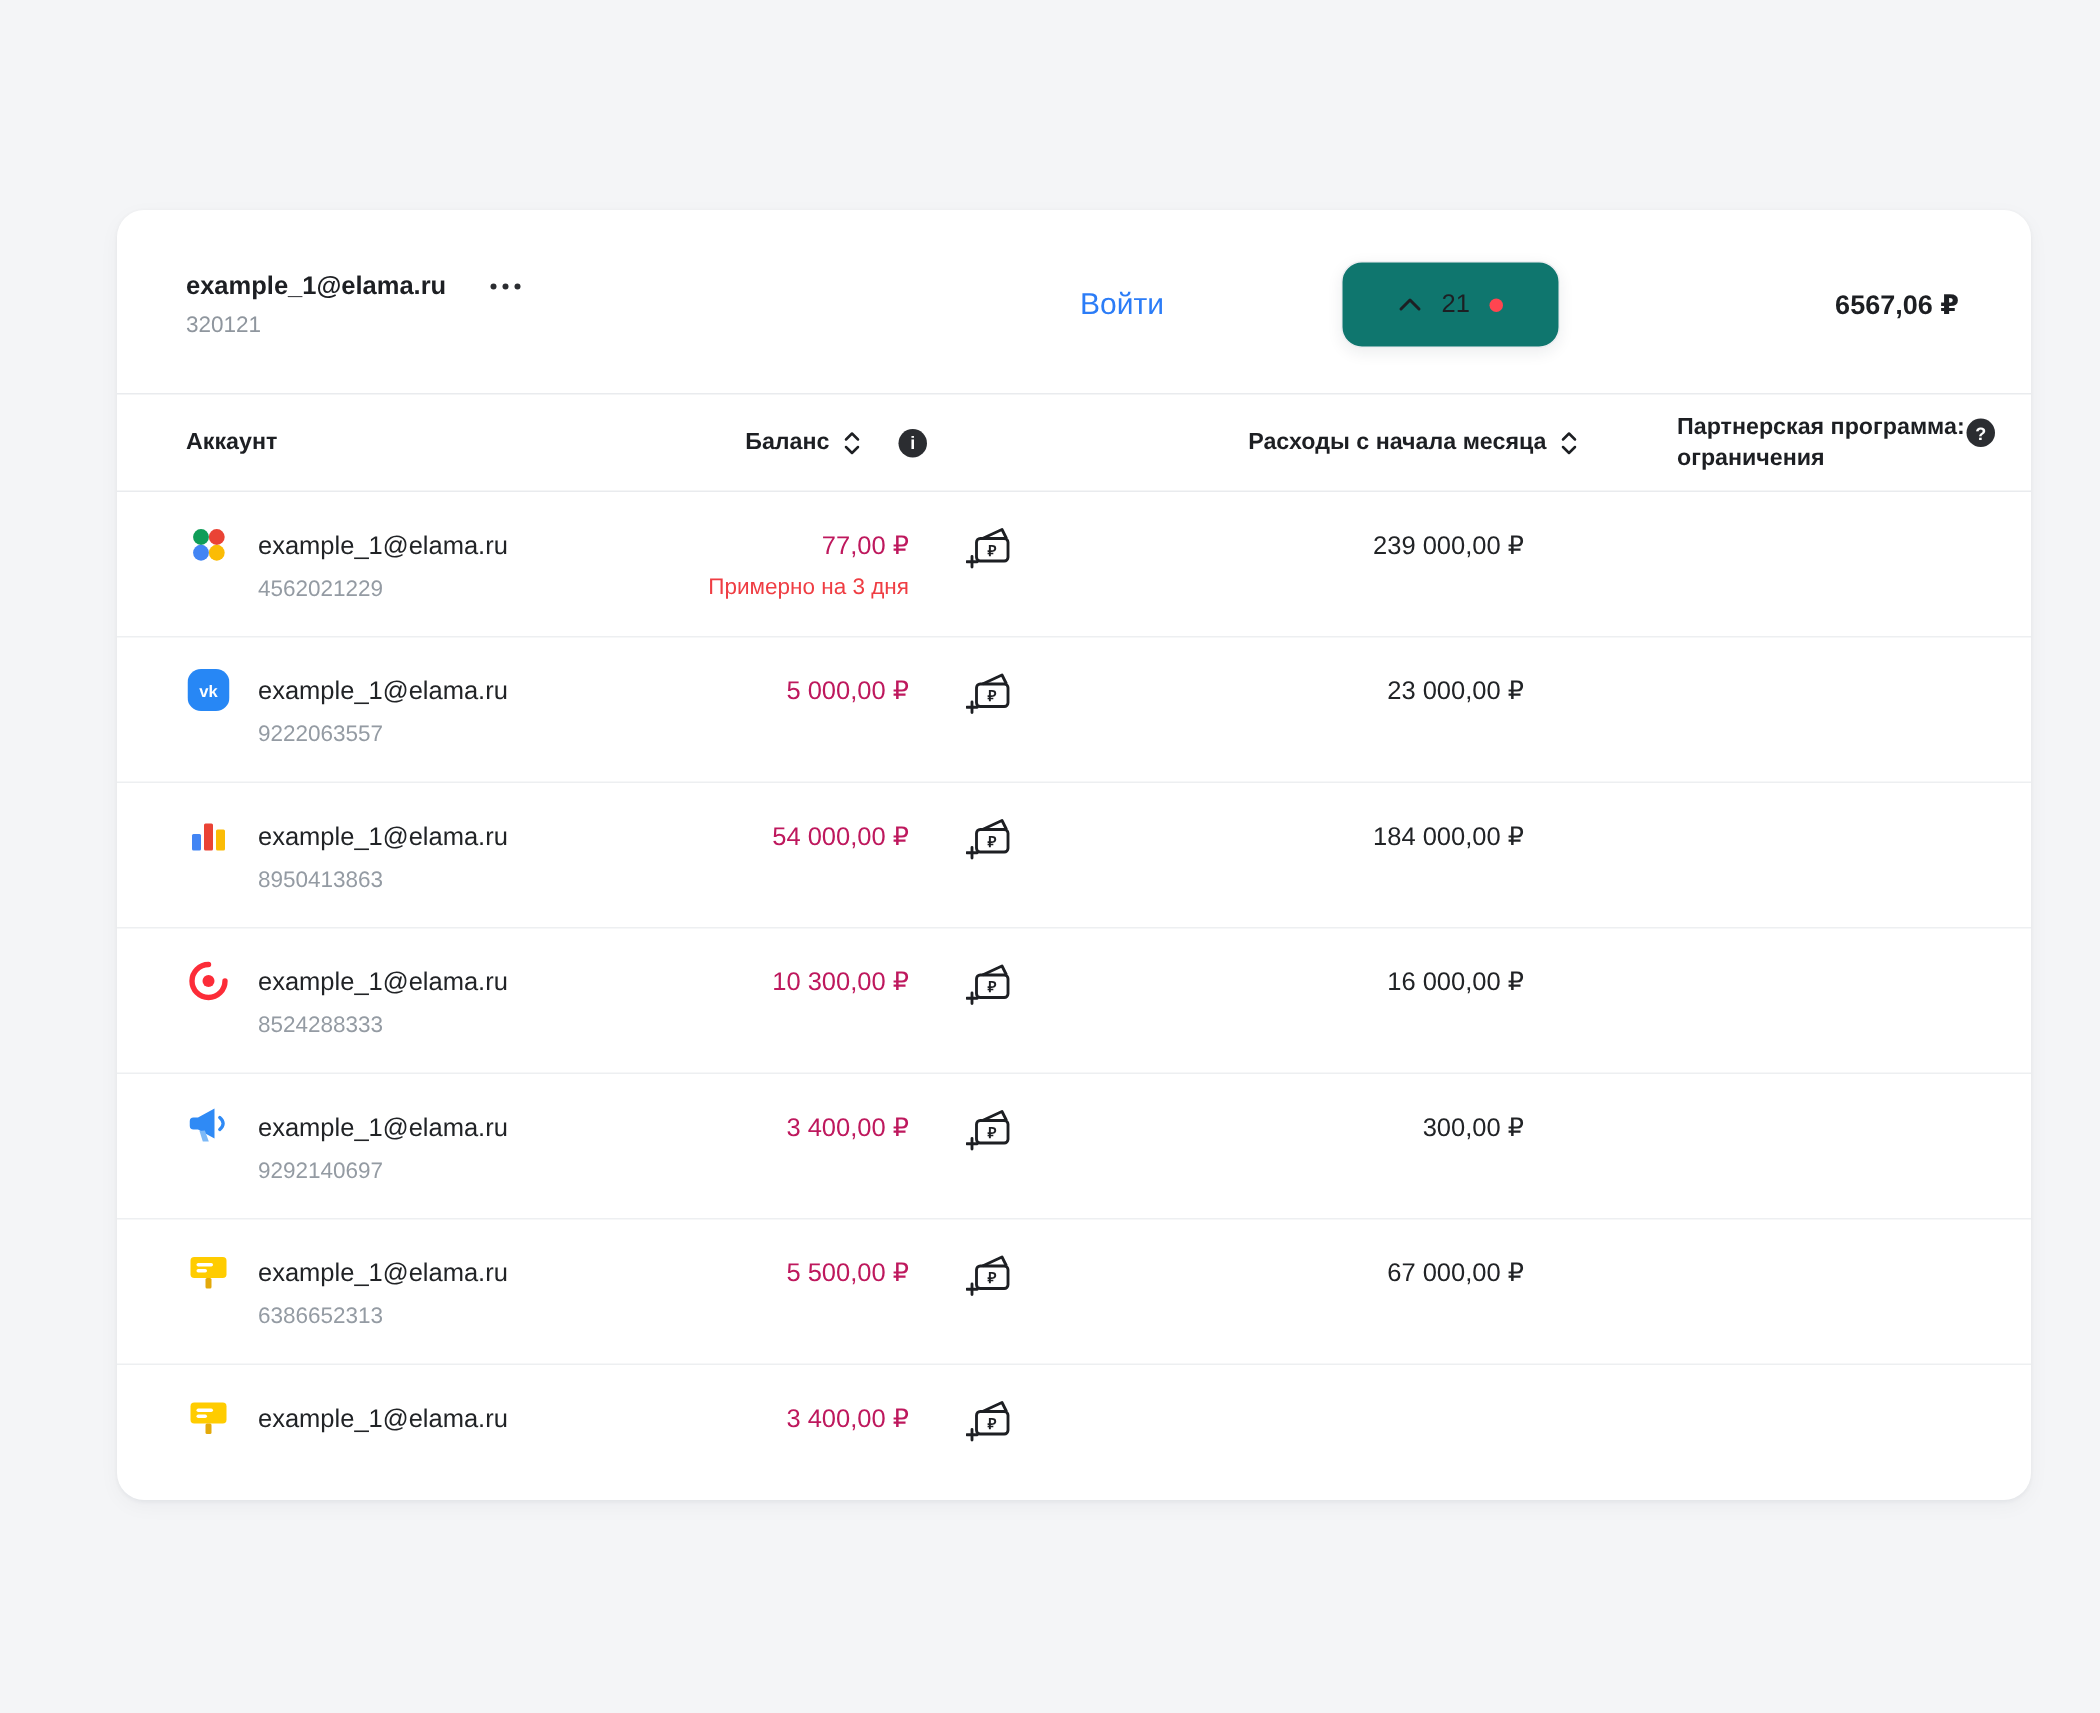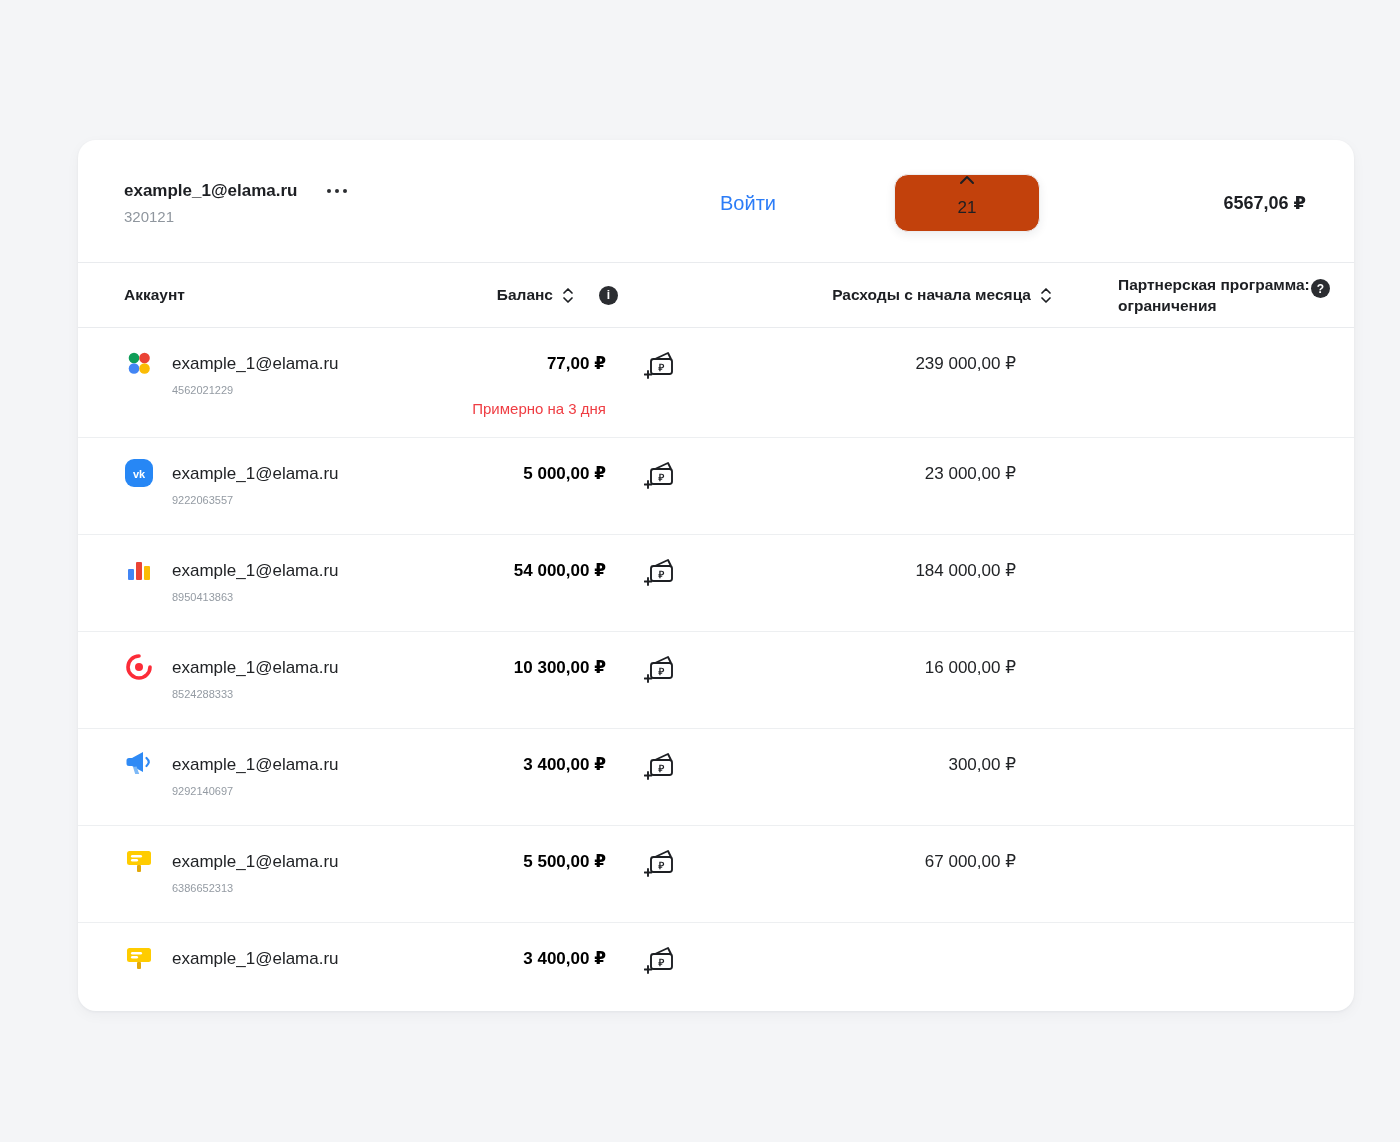--- a/index.html
+++ b/index.html
@@ -28,25 +28,24 @@
   .h-email { font-size:17px; font-weight:700; color:#1d1f23; }
   .h-id { margin-top:7px; font-size:15px; color:#8f969e; }
   .menu-dots { display:flex; gap:4px; cursor:pointer; padding:4px; }
   .menu-dots i { width:4px; height:4px; border-radius:50%; background:#2b2d31; display:block; }
   .login-link {
     margin-left:266px; font-size:20px; font-weight:500; color:#2b7cf7;
     text-decoration:none; cursor:pointer;
   }
   .counter-btn {
     margin-left:118px; width:146px; height:58px;
-    background:#c2410c; border:1px solid #edeef1; border-radius:14px;
+    background:#0f766e; border:1px solid #edeef1; border-radius:14px;
     box-shadow:0 3px 10px rgba(25,35,50,.08);
     display:flex; align-items:center; justify-content:center; gap:13px;
     cursor:pointer;
-    flex-direction:column;
   }
   .counter-btn .num { font-size:17px; color:#1d1f23; }
   .red-dot { width:9px; height:9px; border-radius:50%; background:#ff4550; }
   .h-total { margin-left:auto; font-size:18px; font-weight:700; color:#1d1f23; }
 
   
   .grid-row {
     display:grid;
     grid-template-columns:330px 152px 110px 300px 1fr;
     padding:0 24px 0 46px;
@@ -68,25 +67,25 @@
     cursor:pointer; flex:0 0 auto;
   }
   .circle-badge.info { margin-left:16px; }
   .th-partner .circle-badge { margin-top:5px; }
 
   .trow { min-height:97px; padding-top:24px; padding-bottom:20px; border-bottom:1px solid #edeff1; cursor:pointer; }
   .trow:last-child { border-bottom:none; min-height:88px; }
   .cell-account { display:flex; align-items:flex-start; gap:18px; }
   .svc-icon { width:30px; height:30px; display:flex; justify-content:center; margin-top:-3px; flex:0 0 auto; }
   .acc-email { font-size:17px; color:#212326; line-height:24px; }
-  .acc-id { margin-top:8px; font-size:11px; color:#949ba3; }
+  .acc-id { margin-top:8px; font-size:15px; color:#949ba3; }
   .acc-id:empty { display:none; }
   .cell-balance { text-align:right; }
-  .bal-amount { font-size:17px; color:#000000; line-height:24px;font-weight:bold; }
-  .bal-note { margin-top:24px; font-size:15px; color:#ef3d43; }
+  .bal-amount { font-size:17px; color:#be185d; line-height:24px; }
+  .bal-note { margin-top:7px; font-size:15px; color:#ef3d43; }
   .bal-note:empty { display:none; }
   .cell-wallet { display:flex; justify-content:center; align-items:flex-start; }
   .wallet-btn { margin-top:-5px; cursor:pointer; background:none; border:none; padding:2px; }
   .cell-expenses { text-align:right; font-size:17px; color:#212326; line-height:24px; }
   .cell-partner { }
 </style>
 </head>
 <body>
 
 <div class="card">

